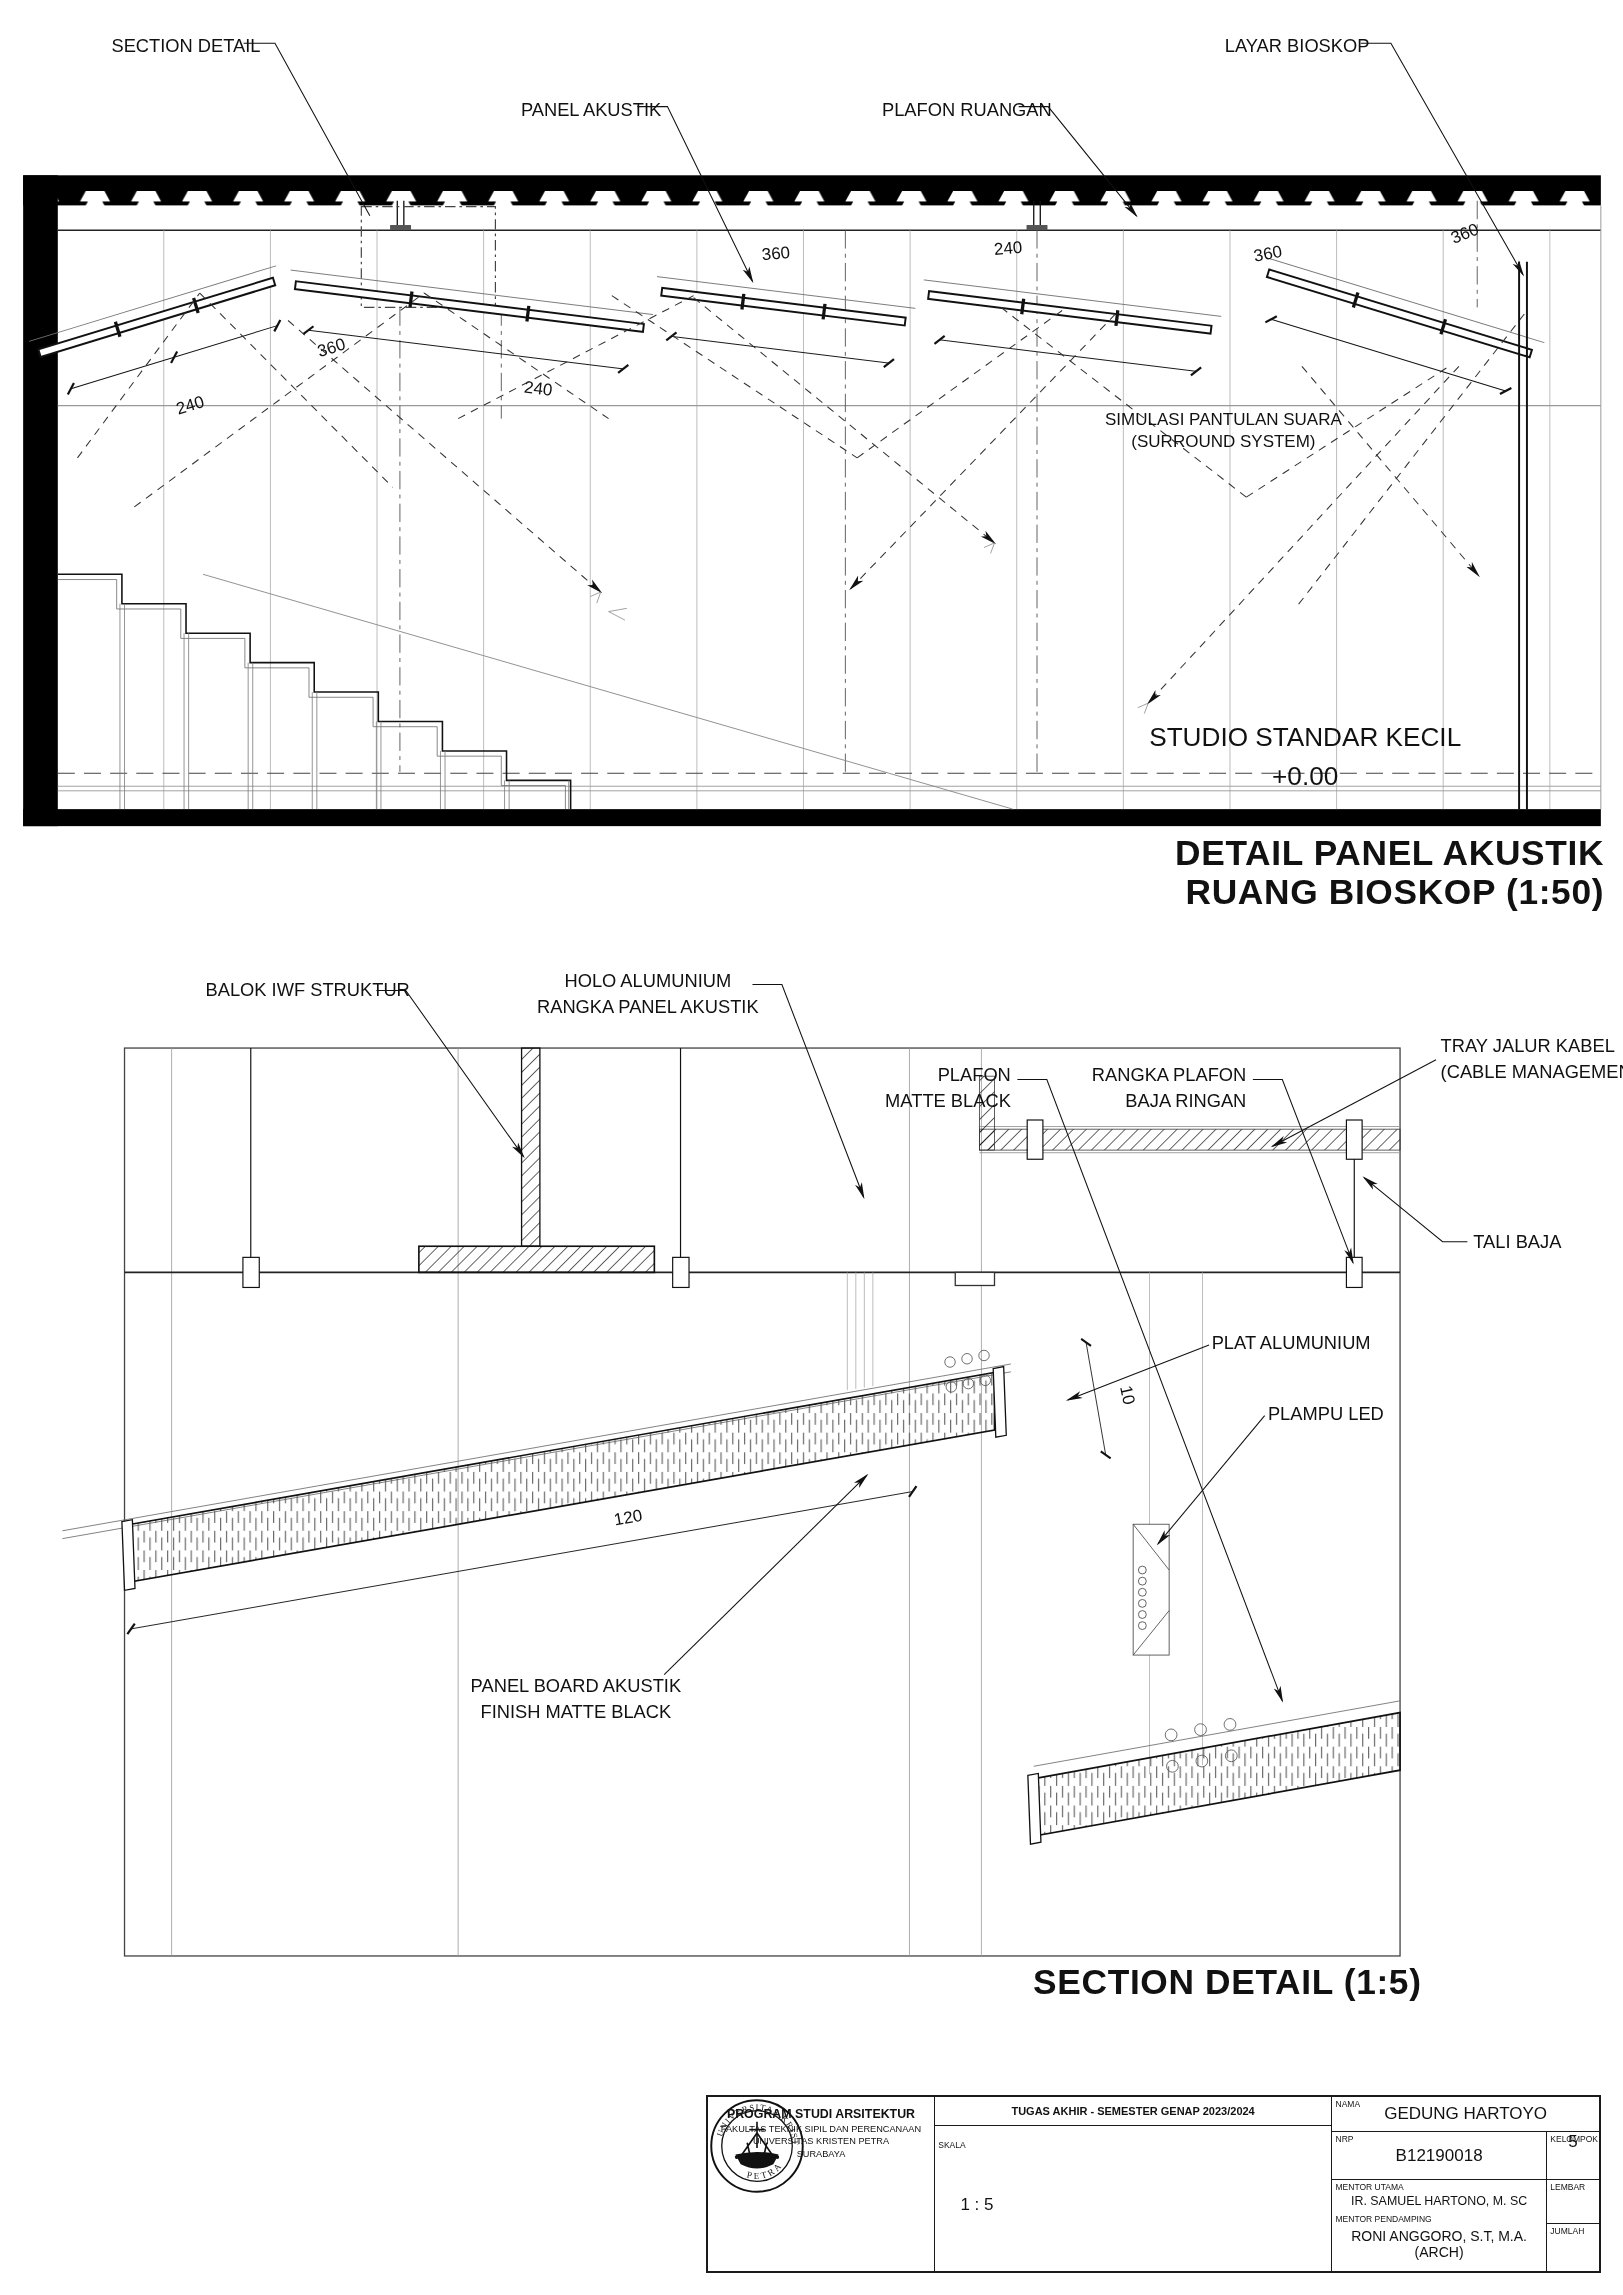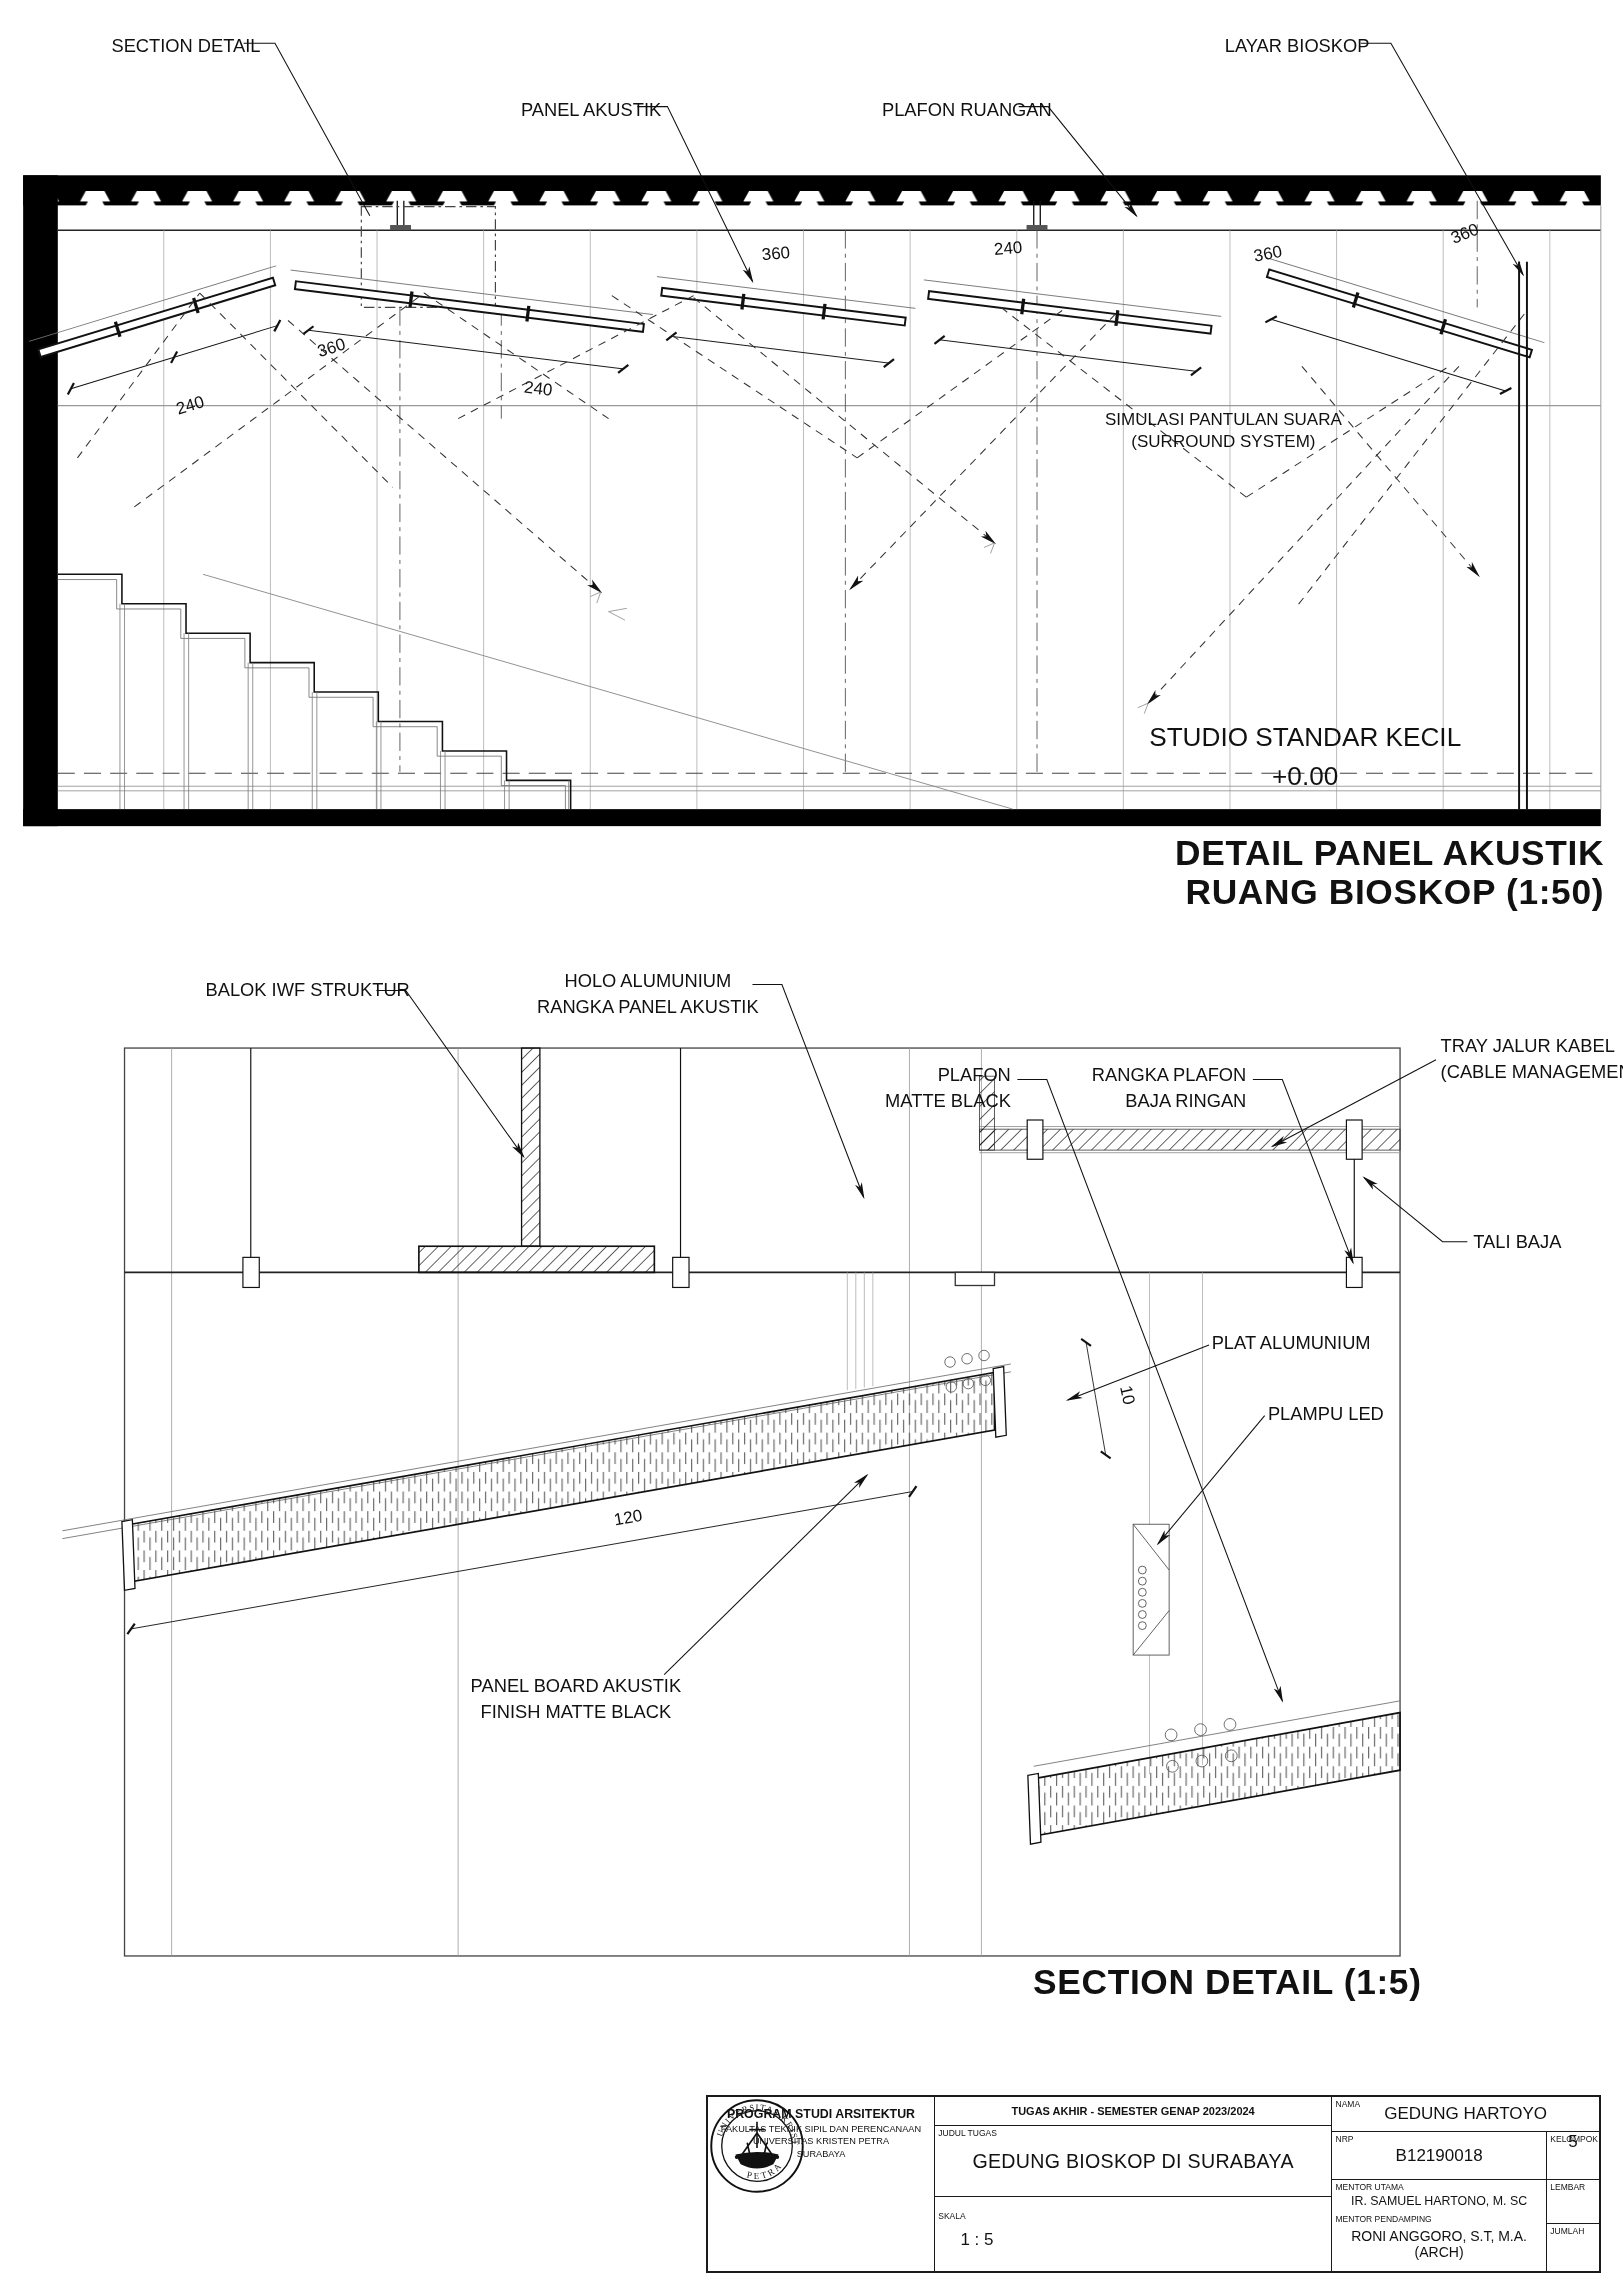--- a/index.html
+++ b/index.html
@@ -402,24 +402,20 @@
     <div class="logo-lines">
       <div class="logo-l1">PROGRAM STUDI ARSITEKTUR</div>
       <div class="logo-l2">FAKULTAS TEKNIK SIPIL DAN PERENCANAAN</div>
       <div class="logo-l2">UNIVERSITAS KRISTEN PETRA</div>
       <div class="logo-l2">SURABAYA</div>
     </div>
   </div>
 
   <div class="tb-col2">
     <div class="tb-r1">TUGAS AKHIR - SEMESTER GENAP 2023/2024</div>
-    <div class="tb-r2">
-      <span class="tag">JUDUL TUGAS</span>
-      <span class="val-lg">GEDUNG BIOSKOP DI SURABAYA</span>
-    </div>
     <div class="tb-r3">
       <div class="tb-skala">
         <span class="tag">SKALA</span>
         <span class="val-md">1 : 5</span>
       </div>
     </div>
   </div>
 
   <div class="tb-col3">
     <div class="tb-nama">

